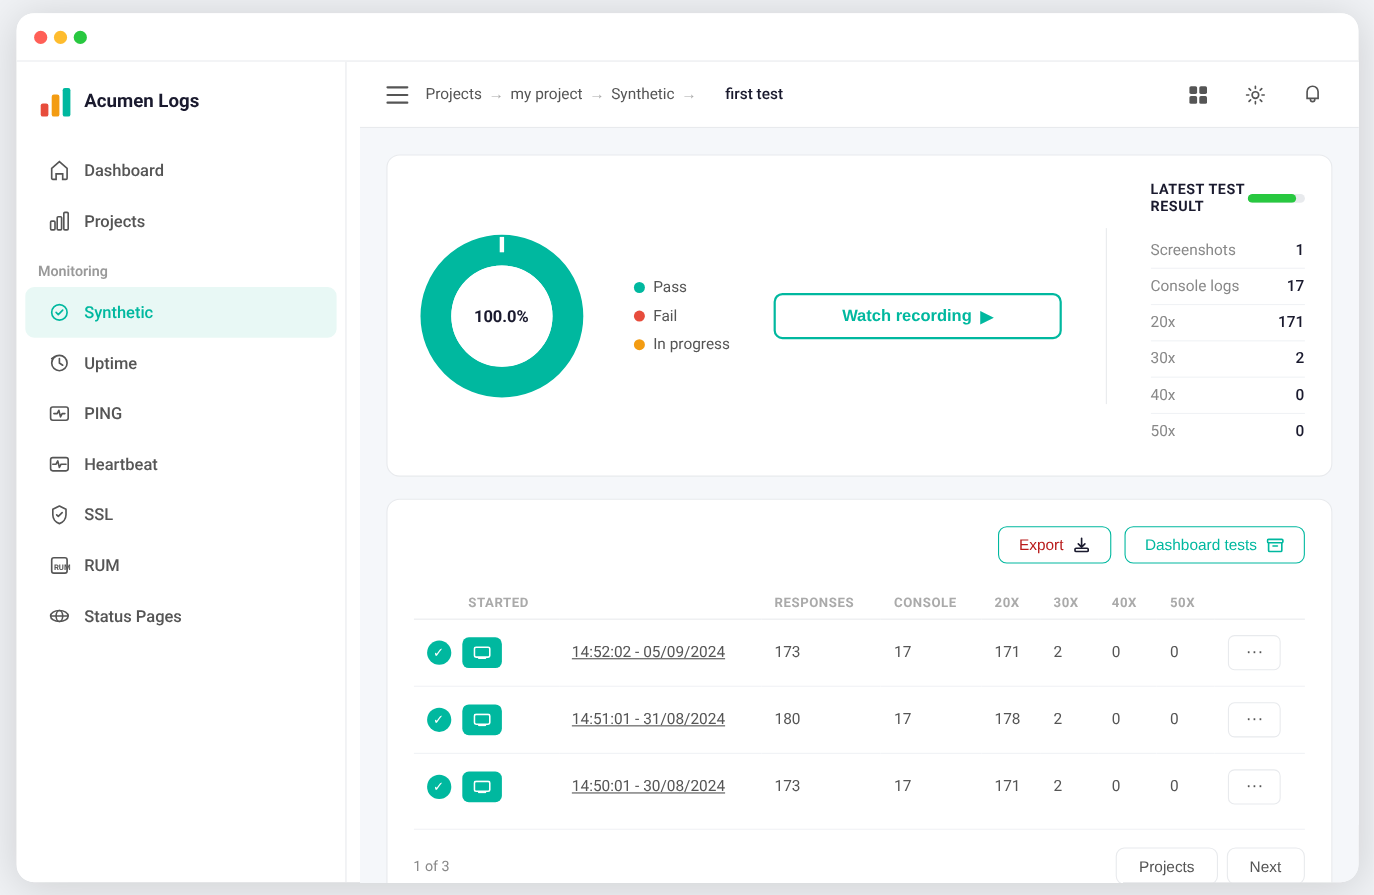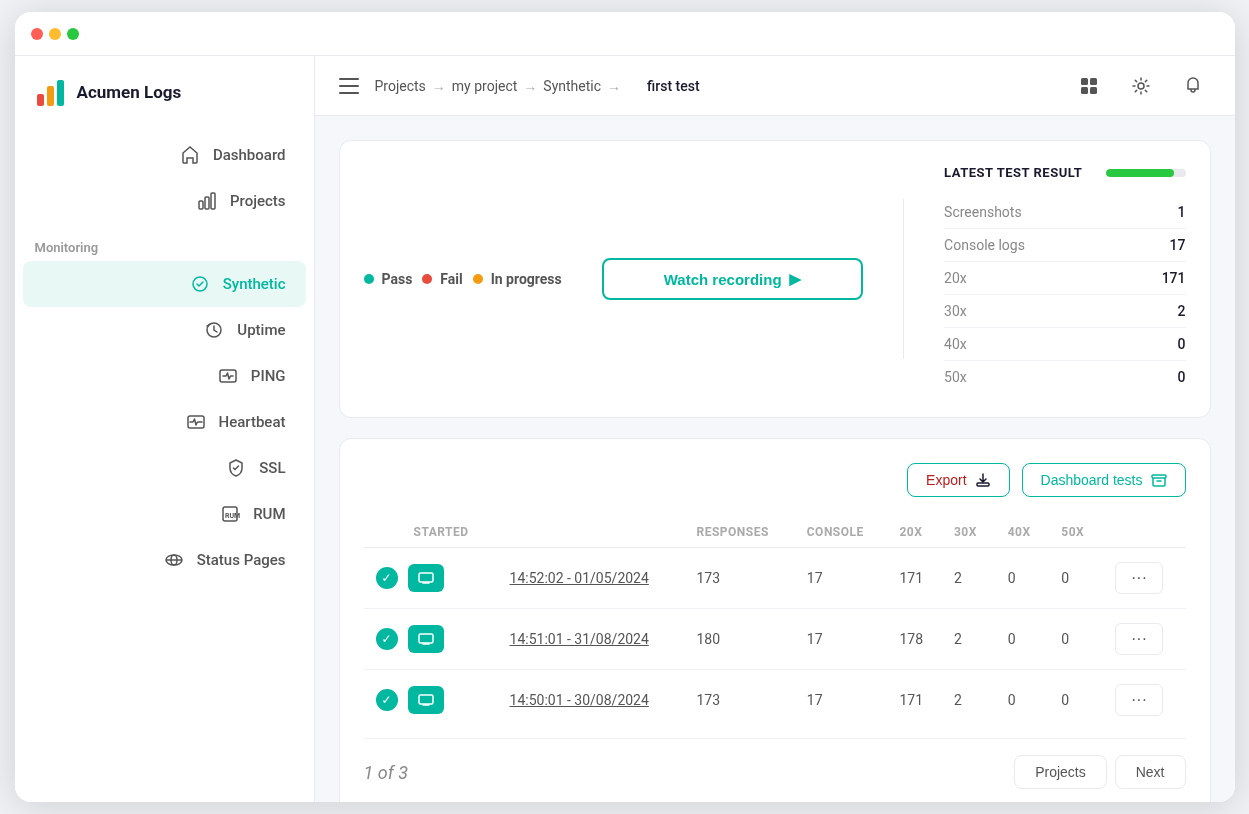--- a/index.html
+++ b/index.html
@@ -38,20 +38,21 @@
     .tl { width: 12px; height: 12px; border-radius: 50%; }
     .tl-red { background: #ff5f57; }
     .tl-yellow { background: #febc2e; }
     .tl-green { background: #28c840; }
 
     
     .main-layout {
       display: flex;
       flex: 1;
       overflow: hidden;
+      gap: 12px;
     }
 
     
     .sidebar {
       width: 300px;
       background: #fff;
       border-right: 1px solid #e8eaed;
       padding: 20px 0;
       flex-shrink: 0;
       overflow-y: auto;
@@ -79,21 +80,20 @@
       align-items: center;
       gap: 12px;
       padding: 12px 20px;
       cursor: pointer;
       border-radius: 8px;
       margin: 0 8px;
       color: #555;
       font-size: 15px;
       font-weight: 500;
       transition: background 0.15s;
-      justify-content: flex-end;
     }
     .sidebar-nav-item.active {
       background: #e8f8f5;
       color: #00b89f;
     }
     .sidebar-nav-item .icon {
       width: 22px;
       height: 22px;
       display: flex;
       align-items: center;
@@ -228,23 +228,22 @@
       position: absolute;
       top: 50%;
       left: 50%;
       transform: translate(-50%, -50%);
       font-size: 15px;
       font-weight: 700;
       color: #1a1a2e;
     }
     .legend {
       display: flex;
-      flex-direction: row;
+      flex-direction: column;
       gap: 10px;
-      font-weight: bold;
     }
     .legend-item {
       display: flex;
       align-items: center;
       gap: 8px;
       font-size: 14px;
       color: #555;
     }
     .legend-dot {
       width: 10px;
@@ -408,23 +407,22 @@
     
     .pagination-row {
       display: flex;
       align-items: center;
       justify-content: space-between;
       padding-top: 16px;
       border-top: 1px solid #f0f2f5;
       margin-top: 8px;
     }
     .page-info {
-      font-size: 18px;
+      font-size: 13px;
       color: #888;
-      font-style: italic;
     }
     .pagination-btns {
       display: flex;
       gap: 8px;
     }
     .page-btn {
       border: 1.5px solid #e8eaed;
       background: #fff;
       font-size: 14px;
       font-weight: 500;
@@ -597,20 +595,31 @@
               <path d="M8 13V14C8 15.1 8.9 16 10 16S12 15.1 12 14V13" stroke="#555" stroke-width="1.5"></path>
             </svg>
           </button>
         </div>
       </div>
 
       <div class="page-content">
 
         <div class="card summary-card">
 
+          <div class="donut-container">
+            <svg width="160" height="160" viewBox="0 0 160 160">
+
+              <circle cx="80" cy="80" r="60" fill="none" stroke="#00b89f" stroke-width="28"></circle>
+
+              <line x1="80" y1="22" x2="80" y2="8" stroke="#fff" stroke-width="4"></line>
+
+              <circle cx="80" cy="80" r="46" fill="#fff"></circle>
+            </svg>
+            <span class="donut-label">100.0%</span>
+          </div>
 
           <div class="legend">
             <div class="legend-item">
               <div class="legend-dot" style="background:#00b89f"></div>
               <span>Pass</span>
             </div>
             <div class="legend-item">
               <div class="legend-dot" style="background:#e74c3c"></div>
               <span>Fail</span>
             </div>
@@ -705,21 +714,21 @@
                     <div class="check-circle">✓</div>
                     <div class="screen-icon-btn">
                       <svg width="16" height="12" viewBox="0 0 16 12">
                         <rect x="1" y="1" width="14" height="9" rx="1.5" stroke="#fff" stroke-width="1.5" fill="none"></rect>
                         <line x1="5" y1="11" x2="11" y2="11" stroke="#fff" stroke-width="1.5" stroke-linecap="round"></line>
                         <line x1="8" y1="10" x2="8" y2="11" stroke="#fff" stroke-width="1.5"></line>
                       </svg>
                     </div>
                   </div>
                 </td>
-                <td><a>14:52:02 - 01/05/2024</a></td>
+                <td><a>14:52:02 - 05/09/2024</a></td>
                 <td>173</td>
                 <td>17</td>
                 <td>171</td>
                 <td>2</td>
                 <td>0</td>
                 <td>0</td>
                 <td>
                   <button class="more-btn">···</button>
                 </td>
               </tr>

